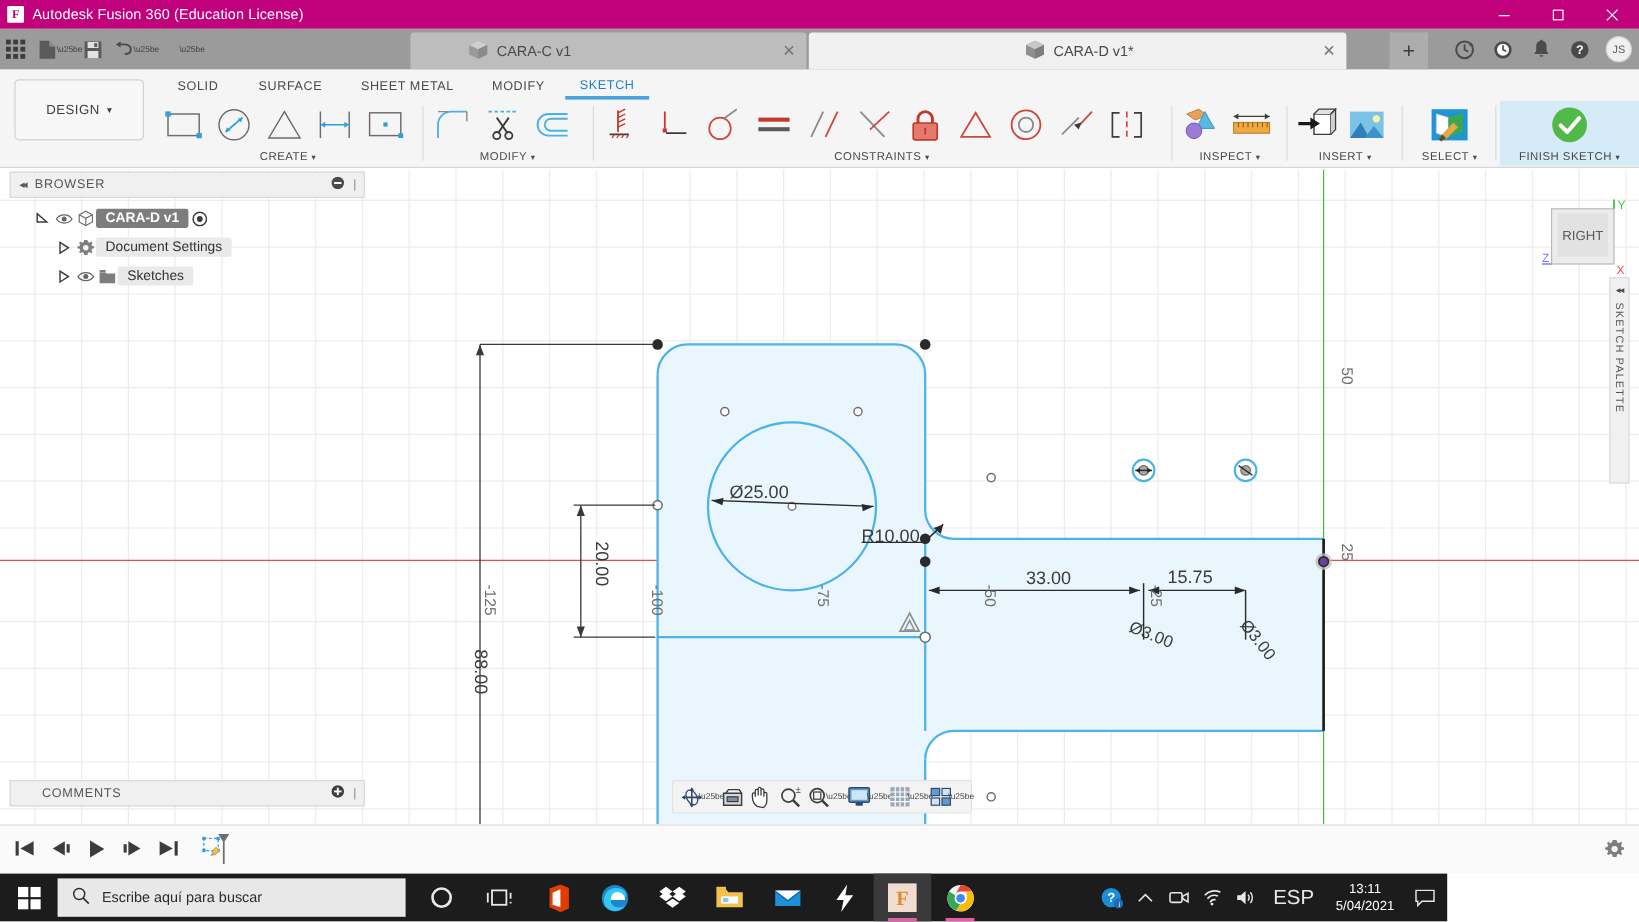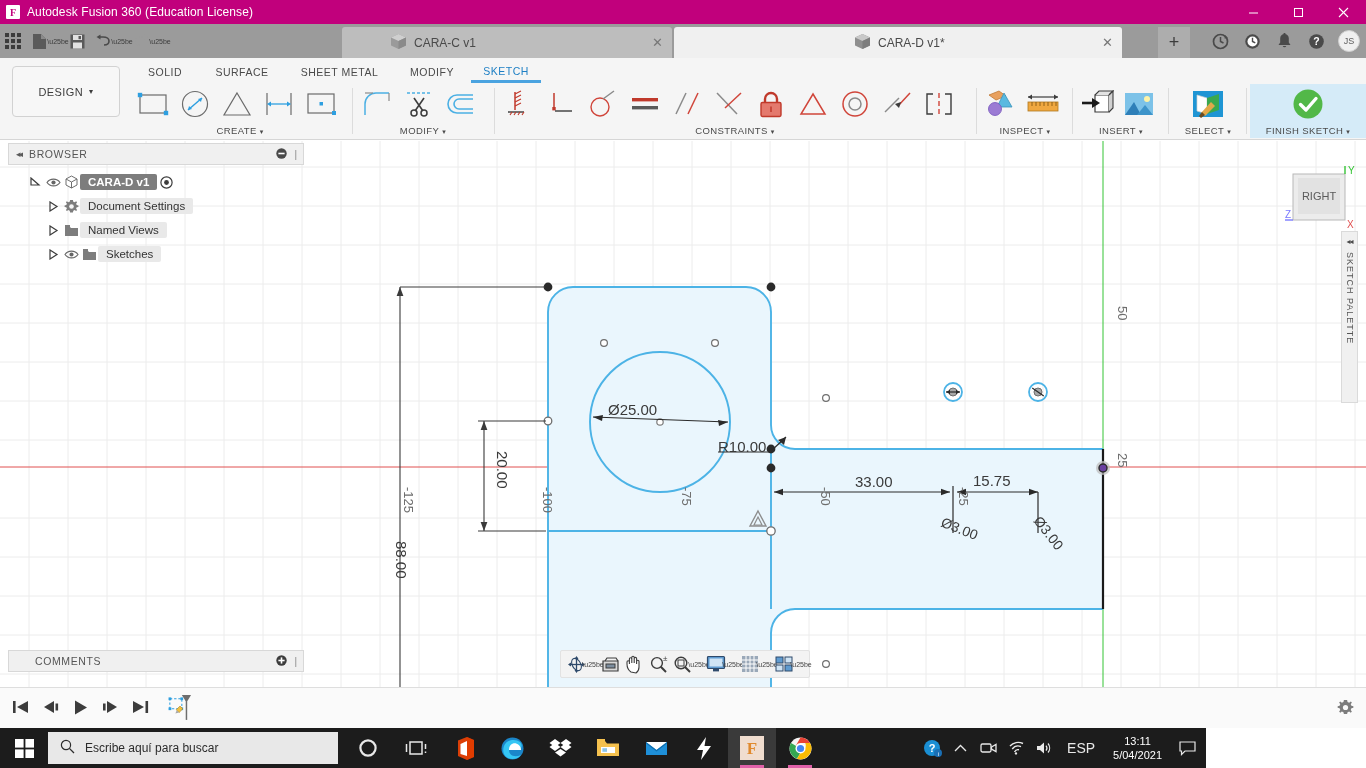--- a/index.html
+++ b/index.html
@@ -141,21 +141,21 @@
   .searchbox {
     width: 290px; height: 32px; background: #e8e8e8; display: flex; align-items: center;
     color: #2b2b2b; font-size: 12px; margin-right: 6px;
   }
   .searchbox .mag { margin: 0 10px 0 12px; }
   .tb-ico { width: 48px; height: 40px; display: flex; align-items: center; justify-content: center; position: relative; }
   .tb-ico.active { background: #3a3a3a; }
   .tb-ico .under { position: absolute; bottom: 0; left: 12px; width: 24px; height: 3px; background: #e060a8; }
   .tray { margin-left: auto; display: flex; align-items: center; gap: 2px; padding-right: 4px; }
   .tray-ico { width: 26px; height: 40px; display: flex; align-items: center; justify-content: center; color: #e8e8e8; }
-  .lang { color: #e8e8e8; font-size: 14px; padding: 0 8px; }
+  .lang { color: #e8e8e8; font-size: 17px; padding: 0 8px; }
   .clock { color: #fff; font-size: 11px; text-align: center; line-height: 14px; padding: 0 8px; }
   .action-center { width: 30px; height: 40px; display: flex; align-items: center; justify-content: center; }
 
   
   .sketch-palette {
     position: absolute; right: 8px; top: 231px; width: 17px; height: 172px;
     background: #f0f0f0; border: 1px solid #dadada;
     display: flex; flex-direction: column; align-items: center; padding-top: 5px;
   }
   .sp-text {
@@ -810,34 +810,20 @@
       </span>
       <span class="tw">
         <svg width="15" height="15" viewBox="0 0 15 15">
             <path d="M7.5,1 l1.4,0 l.4,1.7 l1.4,.6 l1.4,-1 l1,1 l-1,1.4 l.6,1.4 l1.7,.4 l0,1.4 l-1.7,.4 l-.6,1.4 l1,1.4 l-1,1 l-1.4,-1 l-1.4,.6 l-.4,1.7 l-1.4,0 l-1.4,0 l-.4,-1.7 l-1.4,-.6 l-1.4,1 l-1,-1 l1,-1.4 l-.6,-1.4 l-1.7,-.4 l0,-1.4 l1.7,-.4 l.6,-1.4 l-1,-1.4 l1,-1 l1.4,1 l1.4,-.6 l.4,-1.7 z" fill="#7d7d7d"></path>
             <circle cx="7.5" cy="7.5" r="2.3" fill="#f5f5f5"></circle>
           </svg>
       </span>
       <span class="node-chip">Document Settings</span>
     </div>
 
-    <div class="tree-row">
-      <span class="tw" style="margin-left:36px">
-        <svg width="11" height="11" viewBox="0 0 11 11">
-            <path d="M2,1 L9,5.5 L2,10 Z" fill="none" stroke="#3c3c3c" stroke-width="1.2"></path>
-          </svg>
-      </span>
-      <span class="tw">
-        <svg width="15" height="13" viewBox="0 0 15 13">
-            <path d="M1,3 L1,12 L14,12 L14,4 L7,4 L6,3 Z" fill="#7d7d7d"></path>
-            <rect x="1" y="1" width="5" height="2" fill="#7d7d7d"></rect>
-          </svg>
-      </span>
-      <span class="node-chip">Named Views</span>
-    </div>
 
 
     <div class="tree-row">
       <span class="tw" style="margin-left:36px">
         <svg width="11" height="11" viewBox="0 0 11 11">
             <path d="M2,1 L9,5.5 L2,10 Z" fill="none" stroke="#3c3c3c" stroke-width="1.2"></path>
           </svg>
       </span>
       <span class="tw">
         <svg width="15" height="11" viewBox="0 0 15 11">

